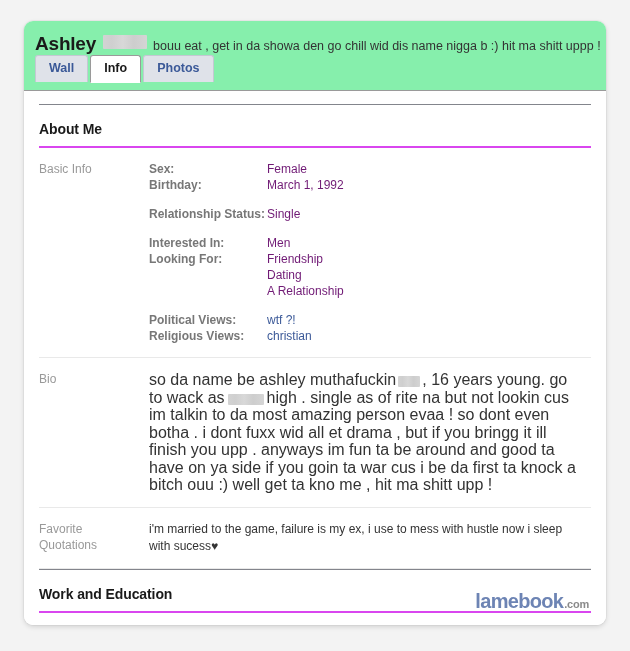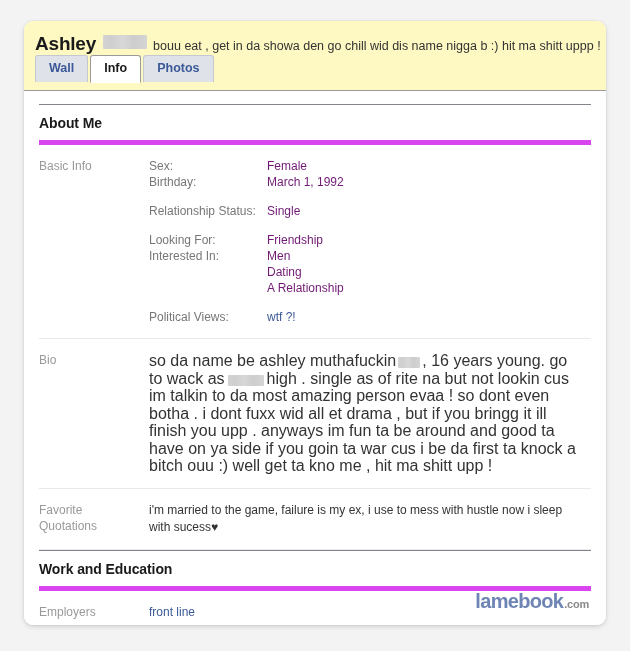--- a/index.html
+++ b/index.html
@@ -31,21 +31,21 @@
     height: 604px;
     background: #ffffff;
     border-radius: 9px;
     box-shadow: 0 2px 5px rgba(0,0,0,0.13), 0 0 0 1px rgba(0,0,0,0.035);
     overflow: hidden;
     box-sizing: border-box;
   }
 
   
   .card-header {
-    background: #fef9c3;
+    background: #86efac;
     border-bottom: 1px solid #9a9a9a;
     padding: 0;
     height: 70px;
     box-sizing: border-box;
     position: relative;
     text-align: center;
   }
   .status-line {
     position: absolute;
     left: 11px;
@@ -121,23 +121,23 @@
   .card-body {
     padding: 0 15px;
     background: #fff;
     box-sizing: border-box;
   }
 
   .section-title {
     font-size: 14px;
     font-weight: bold;
     color: #1a1a1a;
-    padding: 10px 0 9px 0;
+    padding: 16px 0 9px 0;
     border-top: 1px solid #83858c;
-    border-bottom: 5px solid #d946ef;
+    border-bottom: 2px solid #d946ef;
     letter-spacing: -0.1px;
   }
   .section-title.first {
     border-top: 1px solid #83858c;
     margin-top: 13px;
   }
 
   .info-row {
     display: flex;
     padding: 13px 0 13px 0;
@@ -168,20 +168,21 @@
   .field-group:last-child { margin-bottom: 0; }
   .field {
     display: flex;
     line-height: 16px;
   }
   .field-name {
     width: 118px;
     flex: 0 0 118px;
     color: #777777;
     font-size: 12px;
+    font-weight: bold;
   }
   .field-value {
     color: #701a75;
     font-size: 12px;
   }
   .field-value.link {
     color: #3b5998;
   }
 
   
@@ -294,41 +295,45 @@
 
           <div class="field-group">
             <div class="field">
               <div class="field-name">Relationship Status:</div>
               <div class="field-value">Single</div>
             </div>
           </div>
 
           <div class="field-group">
             <div class="field">
+              <div class="field-name">Interested In:</div>
+              <div class="field-value">Men</div>
+            </div>
+            <div class="field">
               <div class="field-name">Looking For:</div>
               <div class="field-value">Friendship</div>
             </div>
             <div class="field">
-              <div class="field-name">Interested In:</div>
-              <div class="field-value">Men</div>
-            </div>
-            <div class="field">
               <div class="field-name"></div>
               <div class="field-value">Dating</div>
             </div>
             <div class="field">
               <div class="field-name"></div>
               <div class="field-value">A Relationship</div>
             </div>
           </div>
 
           <div class="field-group">
             <div class="field">
               <div class="field-name">Political Views:</div>
               <div class="field-value link">wtf ?!</div>
+            </div>
+            <div class="field">
+              <div class="field-name">Religious Views:</div>
+              <div class="field-value link">christian</div>
             </div>
           </div>
 
         </div>
       </div>
 
       <div class="info-row">
         <div class="row-label">Bio</div>
         <div class="row-content">
           <div class="bio-text">

